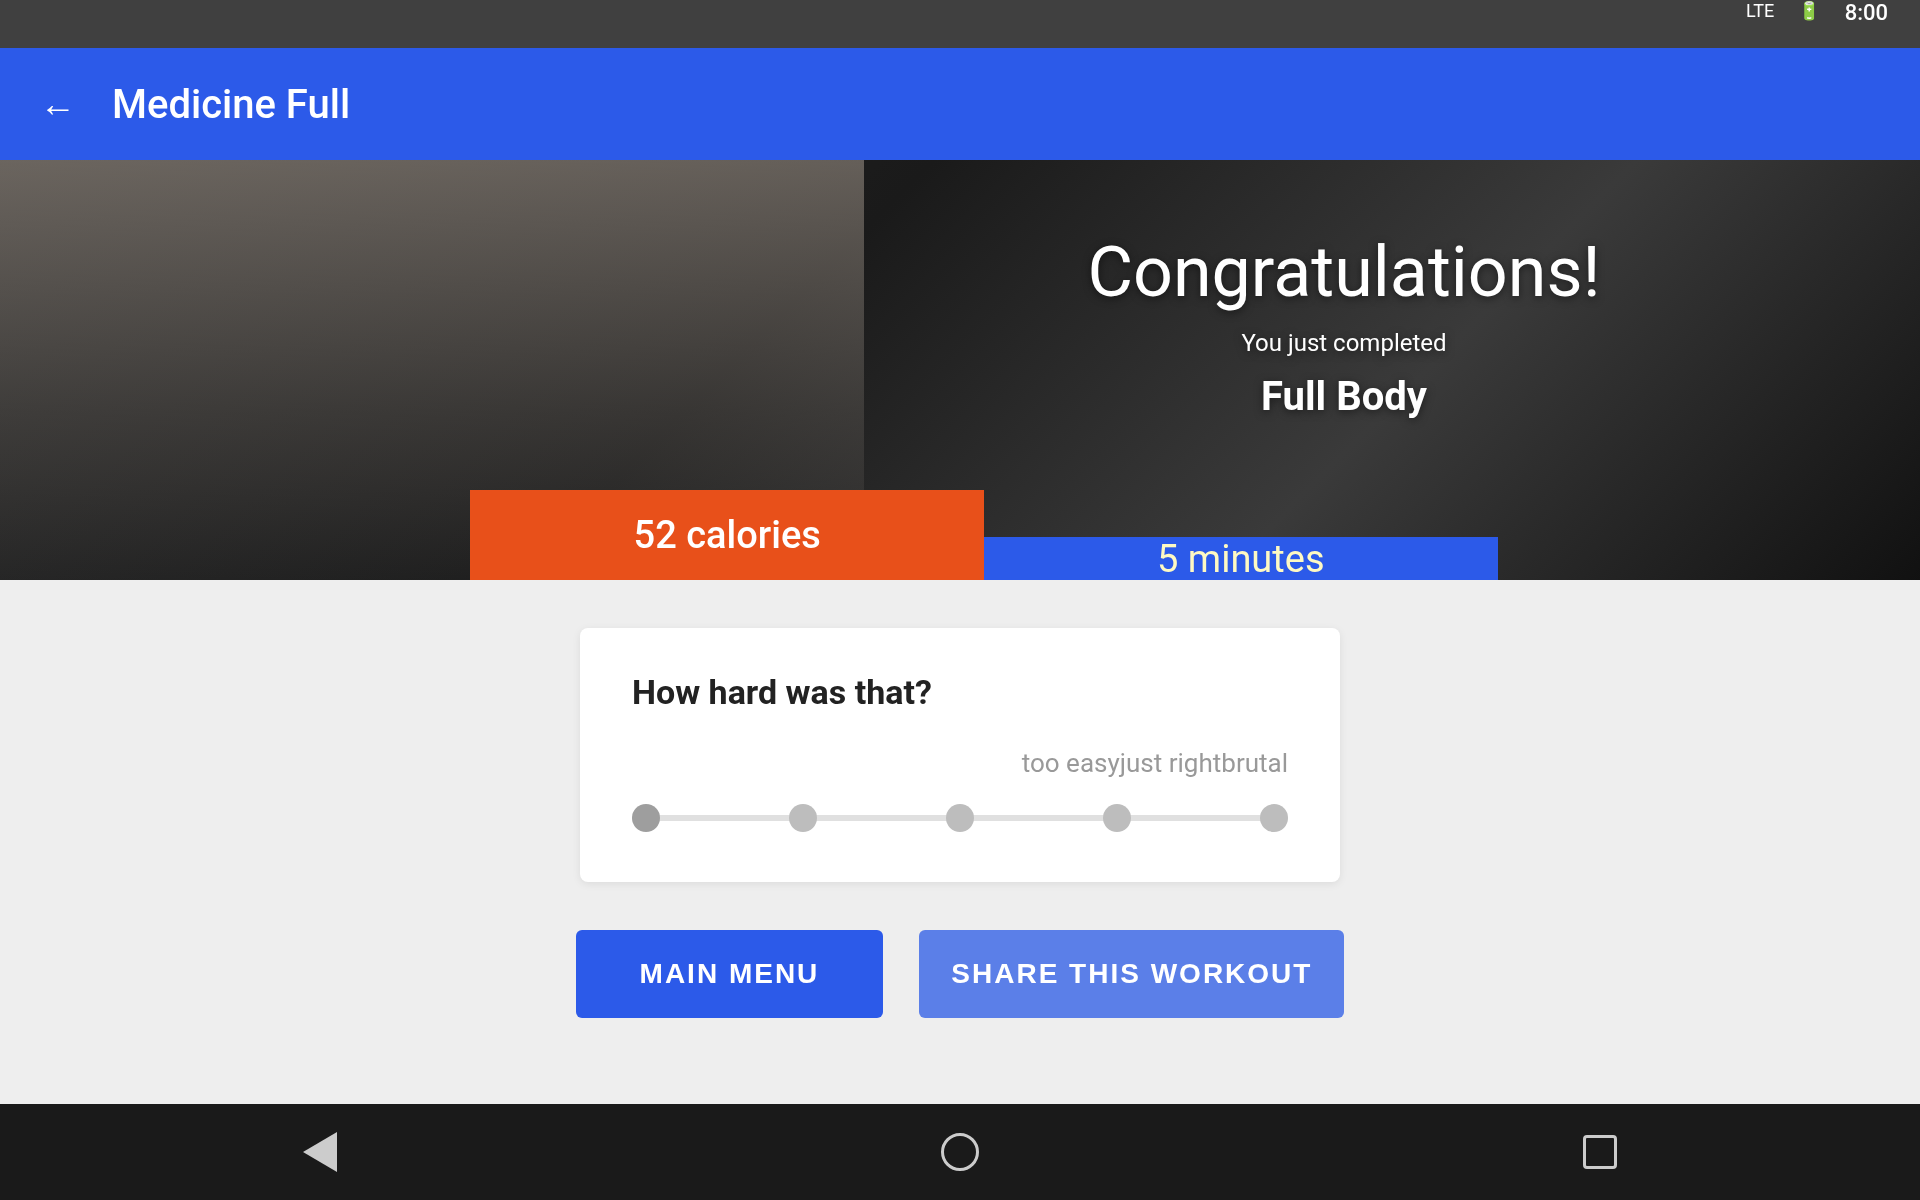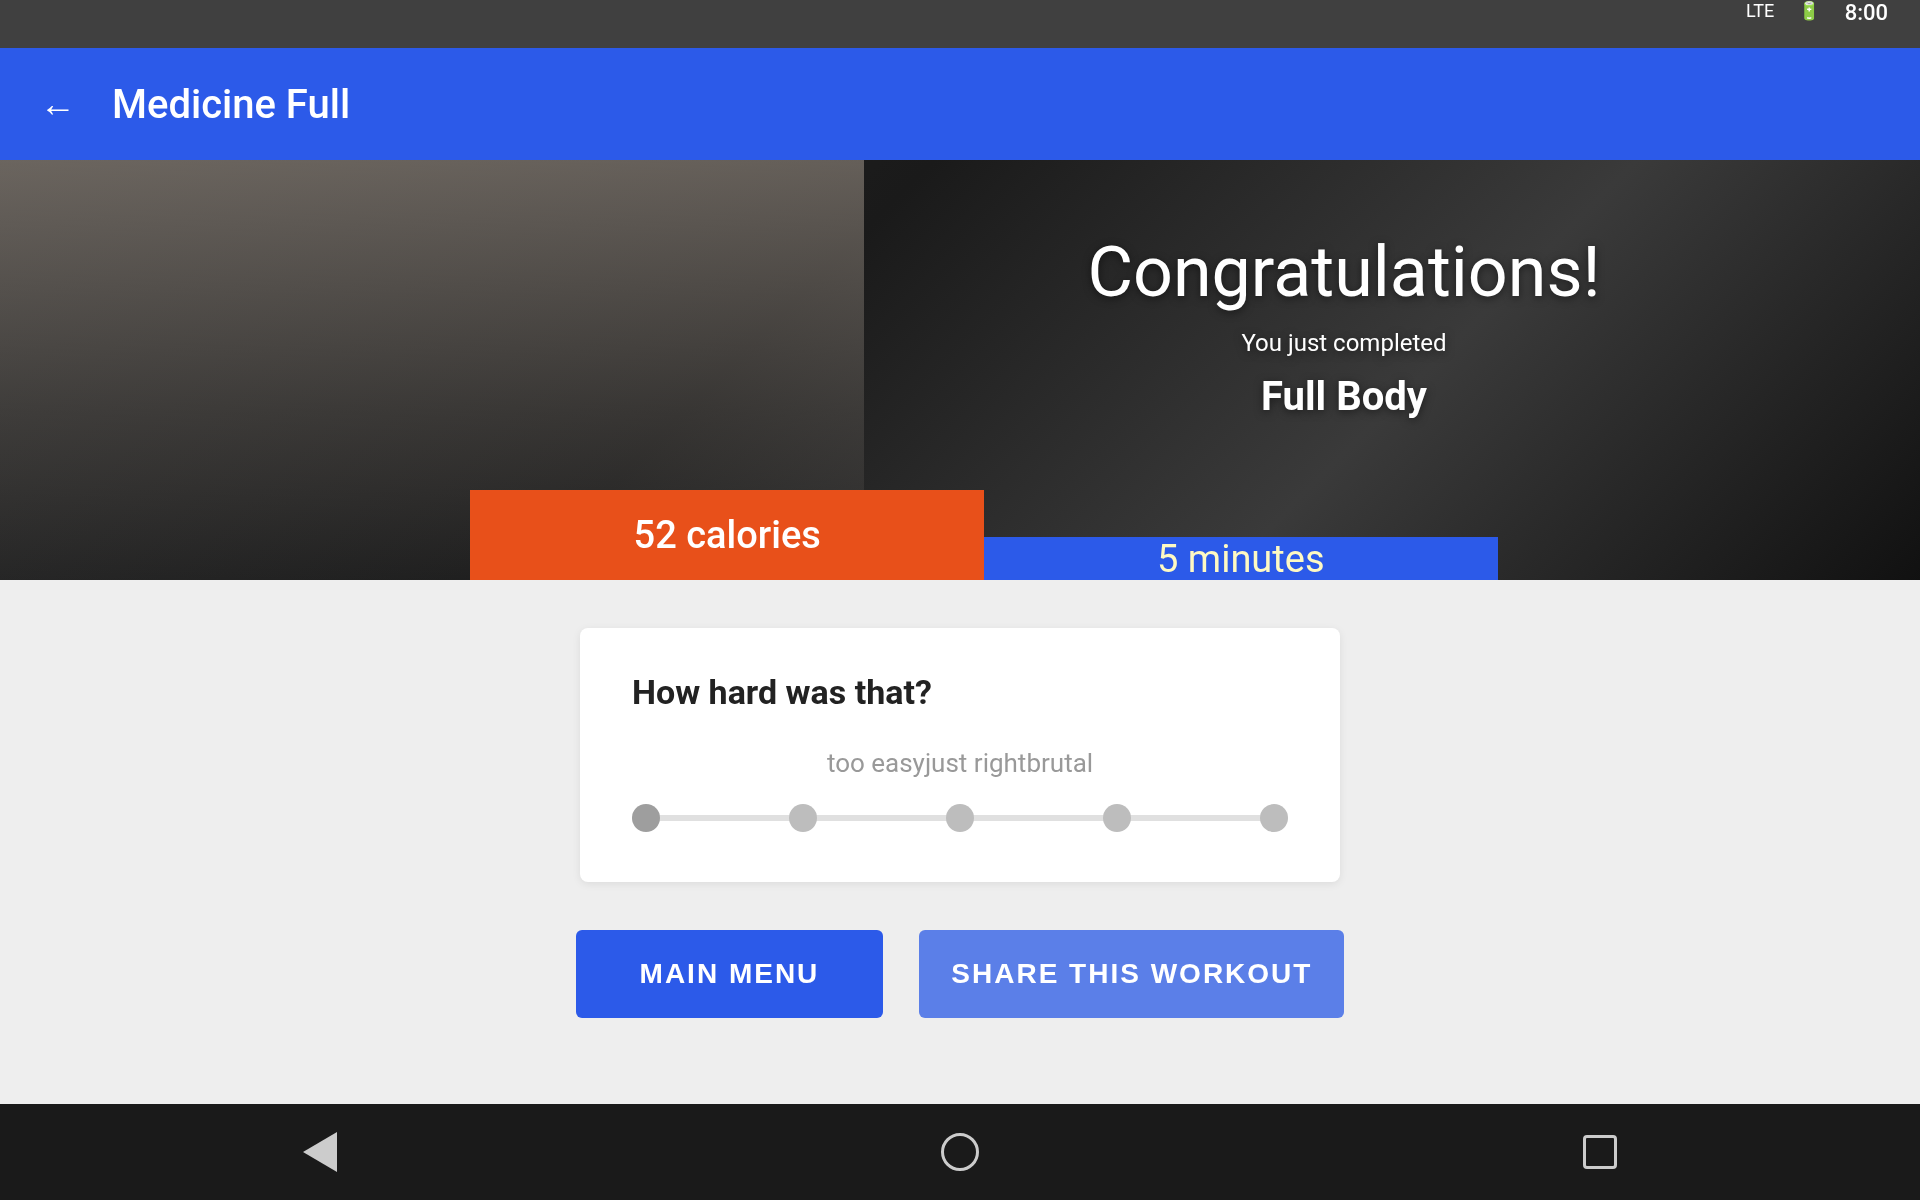--- a/index.html
+++ b/index.html
@@ -176,21 +176,21 @@
 
     .difficulty-question {
       font-size: 34px;
       font-weight: 700;
       color: #222;
       margin-bottom: 36px;
     }
 
     .difficulty-labels {
       display: flex;
-      justify-content: center;
+      justify-content: flex-end;
       margin-bottom: 20px;
     }
 
     .difficulty-label {
       font-size: 26px;
       color: #999;
     }
 
     
     .slider-container {

